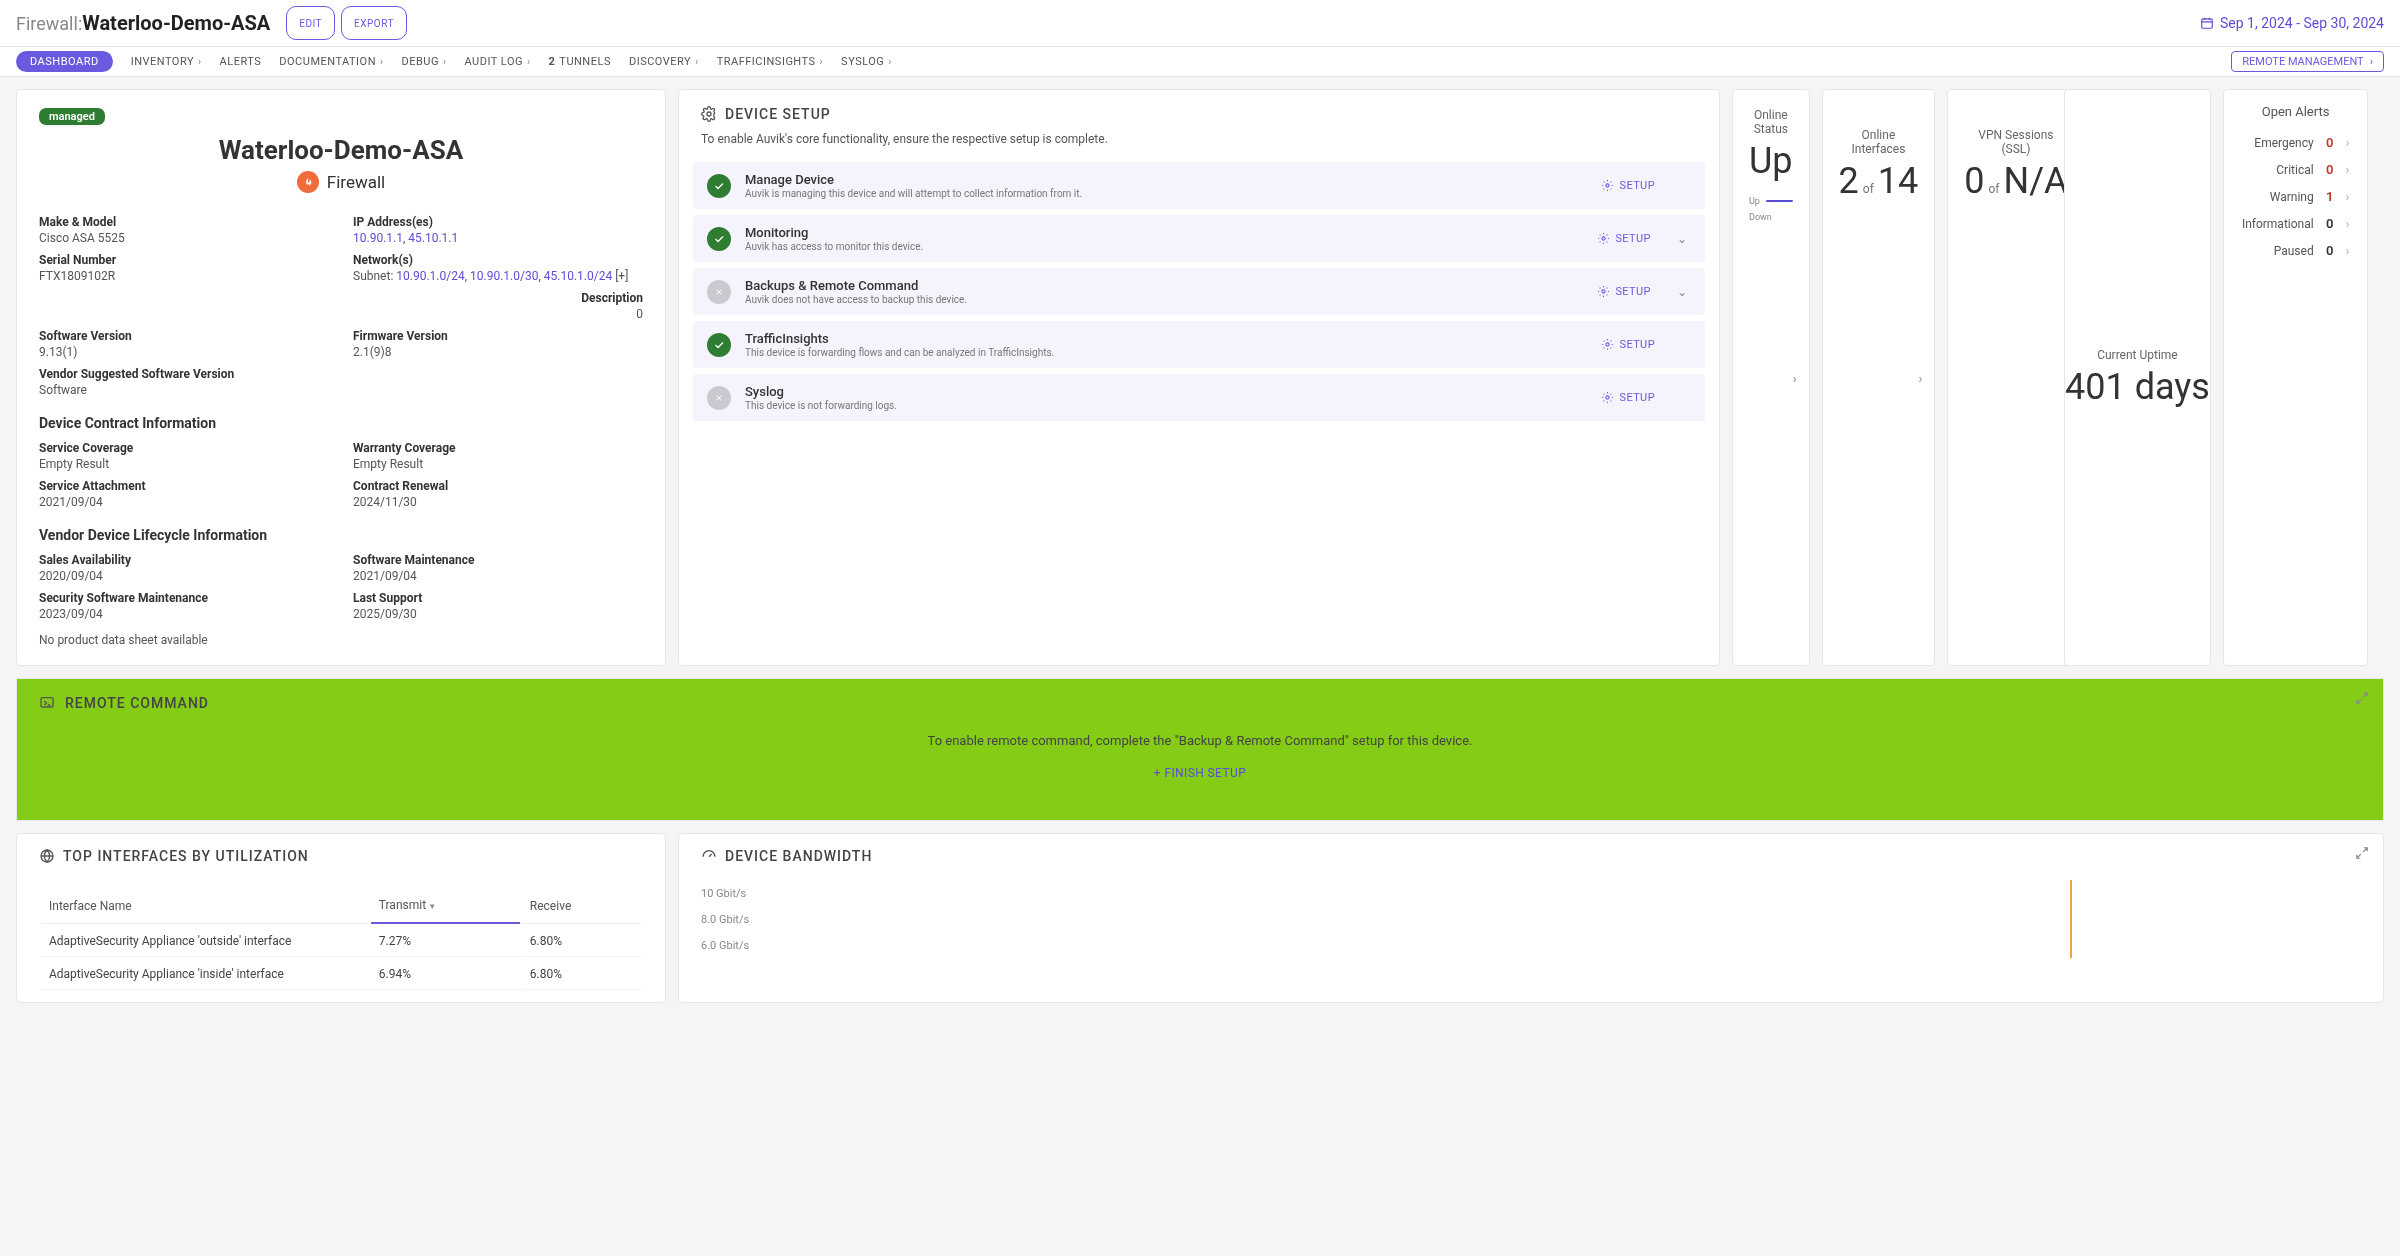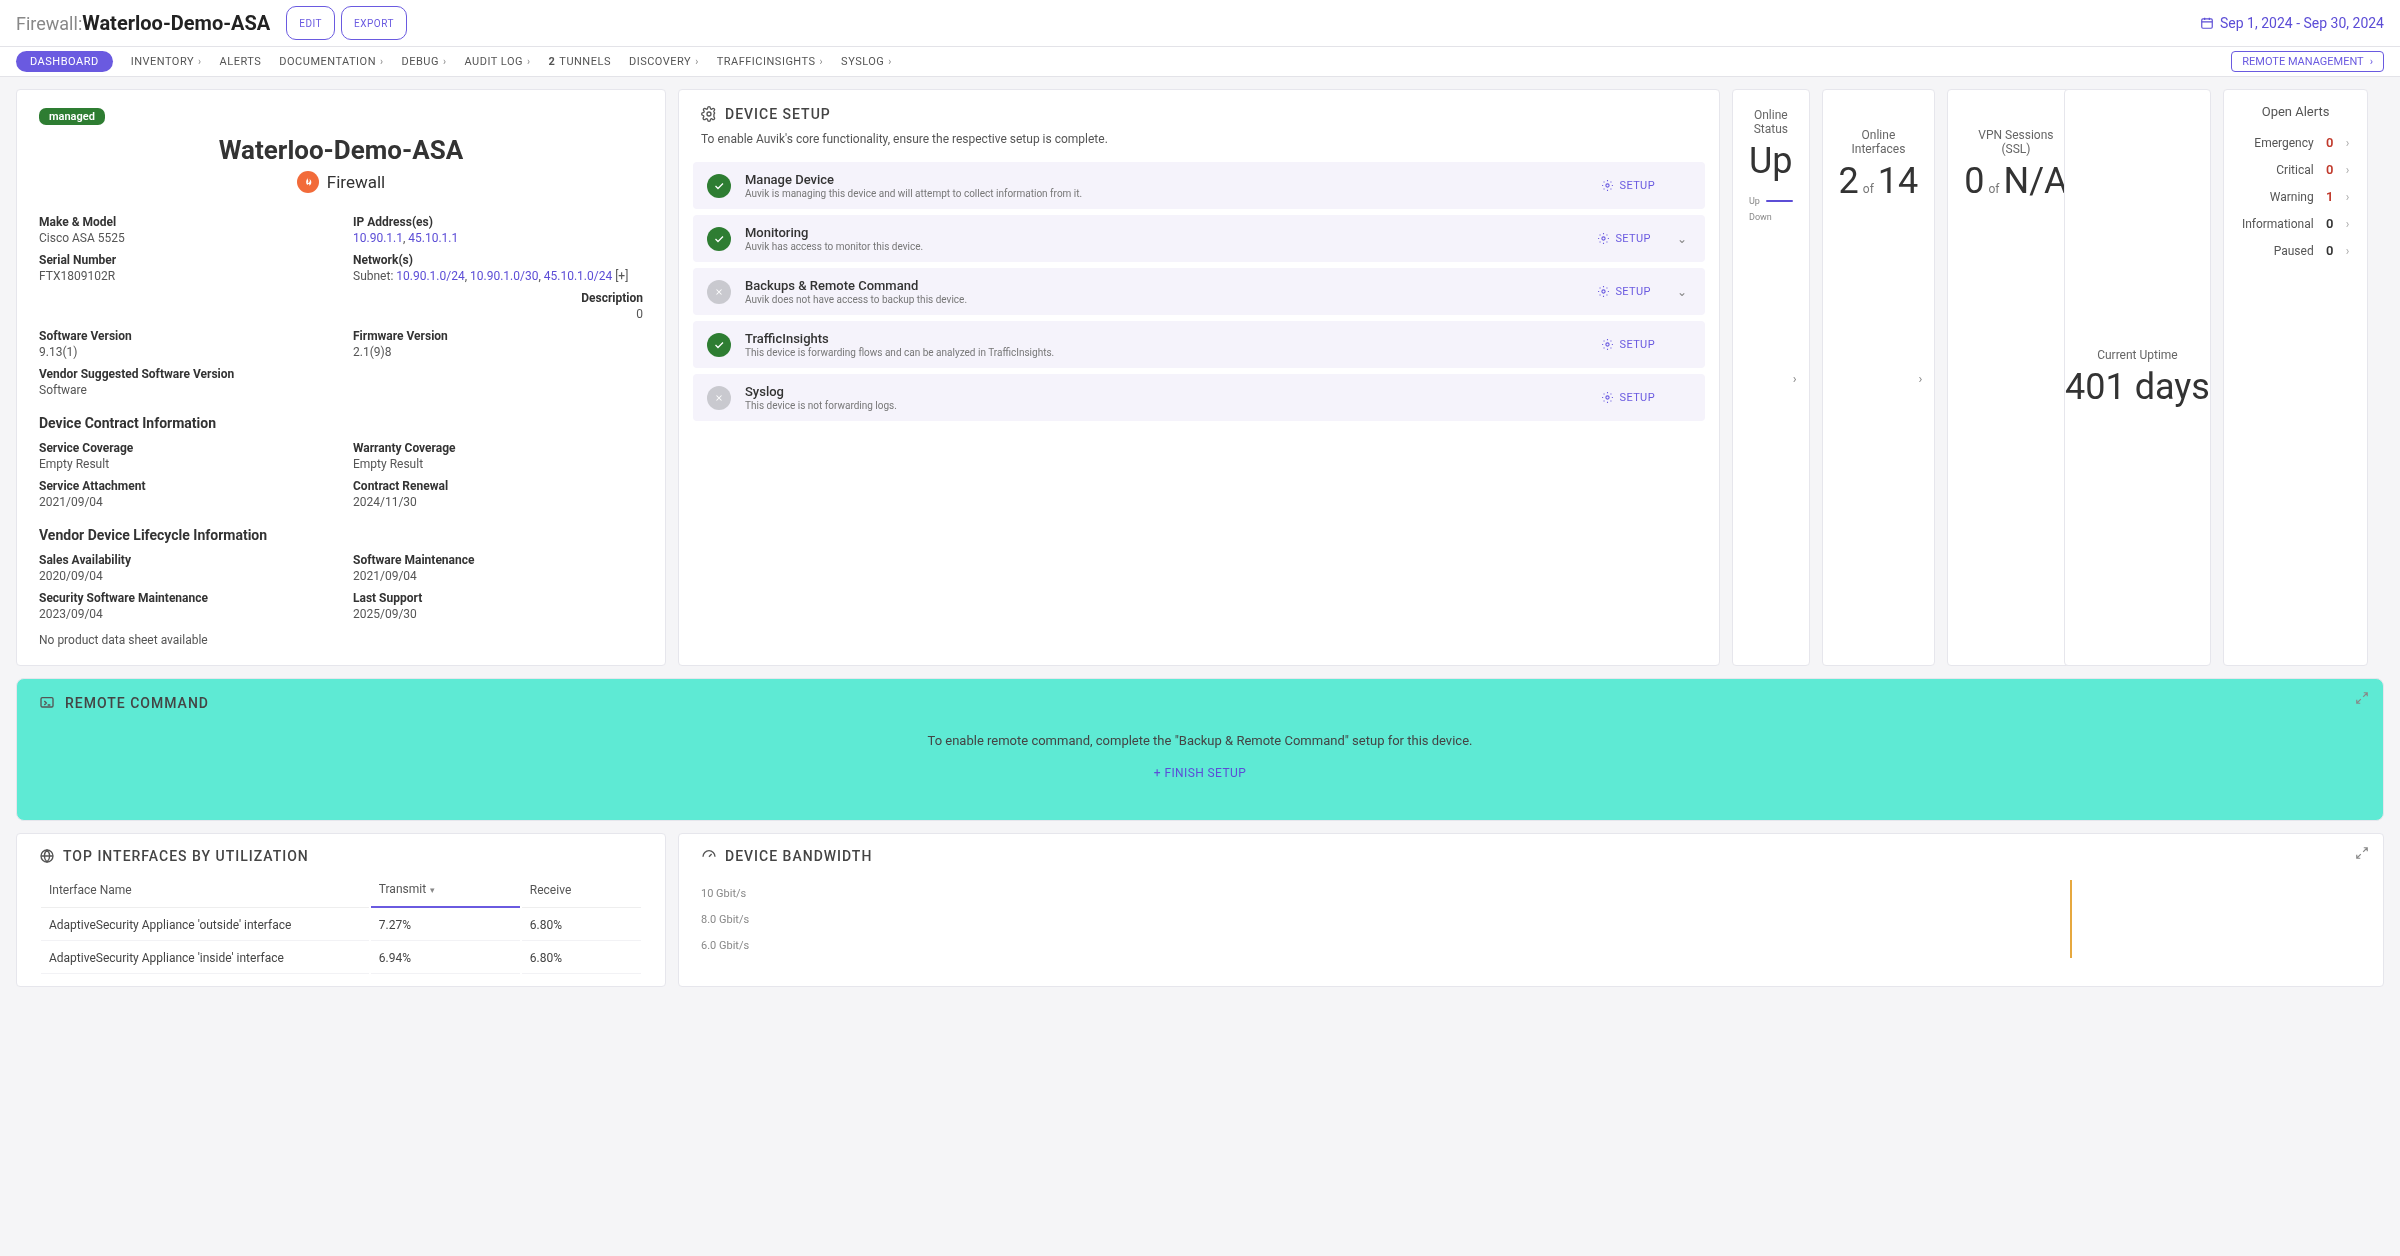--- a/index.html
+++ b/index.html
@@ -80,39 +80,39 @@
   .alerts-title { text-align:center; font-size:13px; color:#555; margin-bottom:10px;}
   .alert-row { display:flex; align-items:center; padding:6px 0; cursor:pointer;}
   .alert-row .nm { flex:1; text-align:right; font-size:12px; color:#555; }
   .alert-row .cnt { width: 32px; text-align:center; font-size:13px; font-weight:600; }
   .cnt.zero { color: #c0392b; }
   .cnt.warn { color: #c0392b; }
   .cnt.neutral { color: #333; }
   .alert-row .go { color:#aaa; font-size:12px;}
 
   
-  .rc-card { background:#5eead4; border:1px solid #e6e6ec; border-radius:8px; margin-top:12px; padding: 16px 22px; position:relative;}
+  .rc-card { background:#84cc16; border:1px solid #e6e6ec; border-radius:0; margin-top:12px; padding: 16px 22px; position:relative;}
   .rc-head { display:flex; align-items:center; gap:10px;}
   .rc-head h2 { font-size: 14px; letter-spacing: 1px; font-weight: 500; color: #444; }
   .rc-body { text-align:center; padding: 22px 0 4px; font-size:13px; color:#444;}
   .rc-link { display:block; text-align:center; margin:14px 0 24px; font-size:12px; letter-spacing:.4px; color:#5c4dd6; cursor:pointer;}
   .expand-btn { position:absolute; top:12px; right:14px; color:#888; cursor:pointer;}
   .expand-btn svg { width:14px; height:14px; stroke:#888;}
 
   
   .bottom-row { display:grid; grid-template-columns: 650px 1fr; gap:12px; margin-top:12px;}
   .panel { background:#fff; border:1px solid #e6e6ec; border-radius:4px; position:relative;}
   .panel .panel-head { padding: 14px 22px 10px; }
   .tbl { width:100%; font-size:12px; }
   .tbl th { text-align:left; font-weight:400; color:#555; padding:6px 8px 10px; border-bottom:1px solid #eee;}
   .tbl th.sort { cursor:pointer;}
   .tbl th.sort .caret { font-size:9px; margin-left:4px; color:#888;}
   .tbl th.sort.active { border-bottom:2px solid #6a5ae0;}
   .tbl td { padding: 8px 8px; color:#444; border-bottom:1px solid #f2f2f5;}
-  .tbl-wrap { padding: 0 22px 10px;}
+  .tbl-wrap { padding: 0 22px 10px; margin-top: 16px;}
   
   .bw-body { padding: 6px 22px 10px; }
   .y-tick { font-size: 11px; color: #888; height: 26px; display:flex; align-items:center;}
   .bw-line { position:absolute; right: 18%; top:0; bottom:0; width:2px; background:#e6a83f;}
 </style>
 </head>
 <body>
 
 <div class="top-bar">
   <span class="prefix">Firewall: </span>

